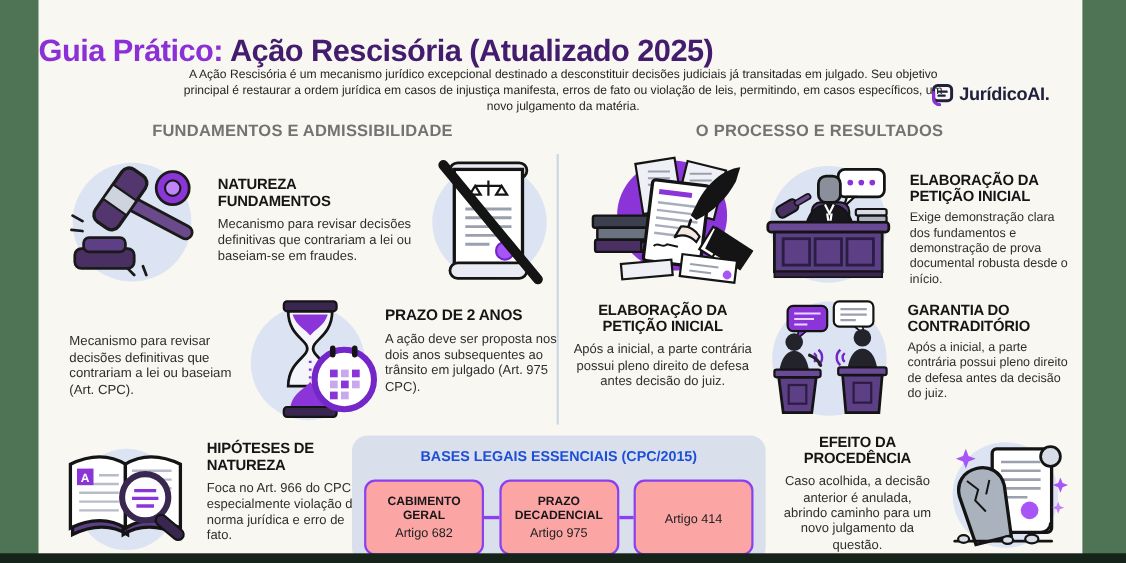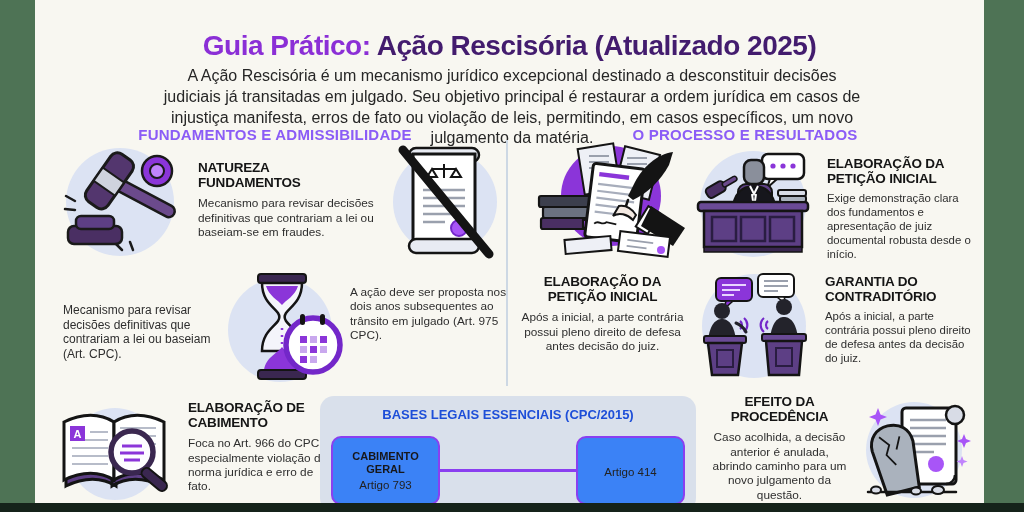--- a/index.html
+++ b/index.html
@@ -3,60 +3,70 @@
 <meta charset="utf-8">
 <style>
   html,body{margin:0;padding:0;}
   body{width:1024px;height:512px;overflow:hidden;font-family:"Liberation Sans",sans-serif;}
   .stage{position:relative;width:1024px;height:512px;background:#f8f7f1;overflow:hidden;}
   .bar{position:absolute;top:0;height:512px;background:#4e7355;}
   .bar.left{left:0;width:35px;}
   .bar.right{left:984px;width:40px;}
   .bottom-strip{position:absolute;left:0;top:503px;width:1024px;height:9px;background:#15231a;}
 
-  .title{position:absolute;left:35px;width:949px;top:12px;text-align:center;font-size:28px;font-weight:700;letter-spacing:-0.5px;line-height:1.1;}
+  .title{position:absolute;left:35px;width:949px;top:12px;text-align:left;font-size:28px;font-weight:700;letter-spacing:-0.5px;line-height:1.1;}
   .title .pfx{color:#8b2fd6;}
   .title .rest{color:#431c6e;}
-  .subtitle{position:absolute;left:162px;width:700px;top:50px;text-align:center;font-size:16px;line-height:1.3;color:#262626;font-weight:500;}
+  .subtitle{position:absolute;left:162px;width:700px;top:50px;text-align:center;font-size:11px;line-height:1.3;color:#262626;font-weight:500;}
   .brand{position:absolute;left:845px;top:76px;display:flex;align-items:center;gap:5px;}
   .brand .txt{font-size:16.5px;font-weight:700;color:#20223d;letter-spacing:-0.3px;}
 
-  .col-header{position:absolute;top:126px;text-align:center;font-size:15px;font-weight:700;color:#8b5cf6;letter-spacing:0.2px;}
+  .col-header{position:absolute;top:111px;text-align:center;font-size:15px;font-weight:700;color:#737373;letter-spacing:0.2px;}
   .col-header.lft{left:80px;width:390px;}
   .col-header.rgt{left:545px;width:400px;}
 
   .divider{position:absolute;left:506px;top:140px;width:2px;height:246px;background:#cdd8e4;}
 
   .icon{position:absolute;}
   .icon svg{width:100%;height:100%;display:block;}
 
   .h-sec{font-size:13.5px;font-weight:700;color:#151515;line-height:1.12;letter-spacing:-0.2px;}
   .t-body{font-size:11.8px;color:#2e2e2e;line-height:1.22;margin-top:6px;}
   .blk{position:absolute;}
   .center{text-align:center;}
 
   .panel{position:absolute;left:320px;top:396px;width:376px;height:116px;background:#d9e0eb;border-radius:14px;}
   .panel-title{position:absolute;left:0;top:11px;width:100%;text-align:center;font-size:13px;font-weight:700;color:#1d4ed8;}
   .boxes{position:absolute;left:11px;top:40px;width:354px;display:flex;align-items:center;}
-  .lbox{background:#3b82f6;border:2.5px solid #8a3ff0;border-radius:10px;width:105px;height:61px;display:flex;flex-direction:column;justify-content:center;align-items:center;padding:2px 0;}
+  .lbox{background:#fca5a5;border:2.5px solid #8a3ff0;border-radius:10px;width:105px;height:61px;display:flex;flex-direction:column;justify-content:center;align-items:center;padding:2px 0;}
   .lbox .bt{font-size:11px;font-weight:700;color:#17171a;text-align:center;line-height:1.15;}
   .lbox .ba{font-size:11.5px;color:#222;margin-top:3px;}
   .conn{flex:1;height:3px;background:#8a3ff0;}
 </style>
 </head>
 <body>
 
 <div class="stage">
   <div class="bar left"></div>
   <div class="bar right"></div>
 
   <h1 class="title"><span class="pfx">Guia Prático:</span><span class="rest"> Ação Rescisória (Atualizado 2025)</span></h1>
 
   <p class="subtitle">A Ação Rescisória é um mecanismo jurídico excepcional destinado a desconstituir decisões judiciais já transitadas em julgado. Seu objetivo principal é restaurar a ordem jurídica em casos de injustiça manifesta, erros de fato ou violação de leis, permitindo, em casos específicos, um novo julgamento da matéria.</p>
 
+  <div class="brand">
+    <span class="icon" style="position:static;width:22px;height:21px;">
+      <svg viewBox="0 0 24 23">
+        <rect x="4" y="2" width="18" height="15" rx="4" fill="none" stroke="#20223d" stroke-width="3"></rect>
+        <path d="M9 8 h8 M9 12 h6" stroke="#20223d" stroke-width="2.4" stroke-linecap="round"></path>
+        <path d="M4 9 v6 a6 6 0 0 0 6 6" fill="none" stroke="#8b2fd6" stroke-width="3.2" stroke-linecap="round"></path>
+      </svg>
+    </span>
+    <span class="txt">JurídicoAI.</span>
+  </div>
 
   <div class="col-header lft">FUNDAMENTOS E ADMISSIBILIDADE</div>
   <div class="col-header rgt">O PROCESSO E RESULTADOS</div>
   <div class="divider"></div>
 
   <div class="icon" style="left:58px;top:136px;width:132px;height:124px;">
     <svg viewBox="0 0 132 124">
       <circle cx="62" cy="66" r="54" fill="#dce3f3"></circle>
       <circle cx="99" cy="35" r="15" fill="#8b35d9" stroke="#1a1a1a" stroke-width="2.5"></circle>
       <circle cx="99" cy="35" r="7" fill="#c084fc" stroke="#1a1a1a" stroke-width="2"></circle>
@@ -108,51 +118,56 @@
           <rect x="98" y="66" width="7" height="7"></rect>
         <rect x="78" y="76" width="7" height="7" fill="#c9a8ee"></rect>
           <rect x="88" y="76" width="7" height="7"></rect>
           <rect x="98" y="76" width="7" height="7" fill="#c9a8ee"></rect>
         <rect x="78" y="86" width="7" height="7"></rect>
           <rect x="88" y="86" width="7" height="7" fill="#c9a8ee"></rect>
       </g>
     </svg>
   </div>
   <div class="blk" style="left:350px;top:279px;width:168px;">
+    <div class="h-sec" style="font-size:14px;">PRAZO DE 2 ANOS</div>
     <div class="t-body">A ação deve ser proposta nos dois anos subsequentes ao trânsito em julgado (Art. 975 CPC).</div>
   </div>
 
   <div class="icon" style="left:50px;top:394px;width:140px;height:110px;">
     <svg viewBox="0 0 140 110">
       <circle cx="65" cy="60" r="46" fill="#dce3f3"></circle>
       <path d="M14 30 c18 -9 36 -9 50 0 v56 c-14 -9 -32 -9 -50 0 z" fill="#5d3f85" stroke="#141414" stroke-width="3" transform="translate(2 6)"></path>
       <path d="M64 30 c14 -9 32 -9 50 0 v56 c-18 -9 -36 -9 -50 0 z" fill="#5d3f85" stroke="#141414" stroke-width="3" transform="translate(-2 6)"></path>
       <path d="M14 28 c18 -9 36 -9 50 0 v58 c-14 -9 -32 -9 -50 0 z" fill="#ffffff" stroke="#141414" stroke-width="3"></path>
       <path d="M64 28 c14 -9 32 -9 50 0 v58 c-18 -9 -36 -9 -50 0 z" fill="#ffffff" stroke="#141414" stroke-width="3"></path>
       <path d="M40 38 h18 M22 46 h36 M22 54 h36 M22 62 h36 M22 70 h36 M70 34 h36 M70 42 h36 M70 50 h36 M70 58 h18" stroke="#b7bcc9" stroke-width="2.2"></path>
       <rect x="20" y="32" width="15" height="15" fill="#8b35d9"></rect>
       <text x="27.5" y="44" font-size="11" font-weight="bold" fill="#ffffff" text-anchor="middle">A</text>
       <circle cx="82" cy="58" r="21" fill="#fdfdff" stroke="#3a2750" stroke-width="5.5"></circle>
       <path d="M72 52 h20 M70 59 h24 M74 66 h16" stroke="#8b35d9" stroke-width="3"></path>
       <rect x="96" y="72" width="30" height="10" rx="5" fill="#3a2750" stroke="#141414" stroke-width="2" transform="rotate(40 96 72)"></rect>
     </svg>
   </div>
   <div class="blk" style="left:188px;top:400px;width:145px;">
-    <div class="h-sec" style="width:120px;">ELABORAÇÃO DE CABIMENTO</div>
+    <div class="h-sec" style="width:120px;">HIPÓTESES DE NATUREZA</div>
     <div class="t-body">Foca no Art. 966 do CPC, especialmente violação de norma jurídica e erro de fato.</div>
   </div>
 
   <div class="panel">
     <div class="panel-title">BASES LEGAIS ESSENCIAIS (CPC/2015)</div>
     <div class="boxes">
       <div class="lbox">
         <div class="bt" style="width:100px;">CABIMENTO GERAL</div>
-        <div class="ba">Artigo 793</div>
+        <div class="ba">Artigo 682</div>
       </div>
       <div class="conn"></div>
+      <div class="lbox">
+        <div class="bt" style="width:100px;">PRAZO DECADENCIAL</div>
+        <div class="ba">Artigo 975</div>
+      </div>
       <div class="conn"></div>
       <div class="lbox">
         <div class="ba">Artigo 414</div>
       </div>
     </div>
   </div>
 
   <div class="icon" style="left:523px;top:136px;width:162px;height:130px;">
     <svg viewBox="0 0 162 130">
       <circle cx="88" cy="60" r="50" fill="#8b35d9"></circle>
@@ -209,21 +224,21 @@
         <rect x="34" y="41" width="16" height="5" rx="2.5" fill="#6b4a8c" stroke="#141414" stroke-width="1.5"></rect>
       </g>
       <g stroke="#141414" stroke-width="2">
         <rect x="88" y="44" width="28" height="6" rx="2" fill="#d8dce6"></rect>
         <rect x="90" y="50" width="26" height="6" rx="2" fill="#aab2bd"></rect>
       </g>
     </svg>
   </div>
   <div class="blk" style="left:827px;top:156px;width:150px;">
     <div class="h-sec" style="width:140px;">ELABORAÇÃO DA PETIÇÃO INICIAL</div>
-    <div class="t-body" style="font-size:11.4px;">Exige demonstração clara dos fundamentos e apresentação de juiz documental robusta desde o início.</div>
+    <div class="t-body" style="font-size:11.4px;">Exige demonstração clara dos fundamentos e demonstração de prova documental robusta desde o início.</div>
   </div>
 
   <div class="blk center" style="left:520px;top:274px;width:165px;">
     <div class="h-sec">ELABORAÇÃO DA PETIÇÃO INICIAL</div>
     <div class="t-body">Após a inicial, a parte contrária possui pleno direito de defesa antes decisão do juiz.</div>
   </div>
   <div class="icon" style="left:692px;top:266px;width:124px;height:118px;">
     <svg viewBox="0 0 124 118">
       <circle cx="62" cy="60" r="52" fill="#dce3f3"></circle>
       <rect x="24" y="12" width="36" height="23" rx="5" fill="#8b35d9" stroke="#141414" stroke-width="2"></rect>

